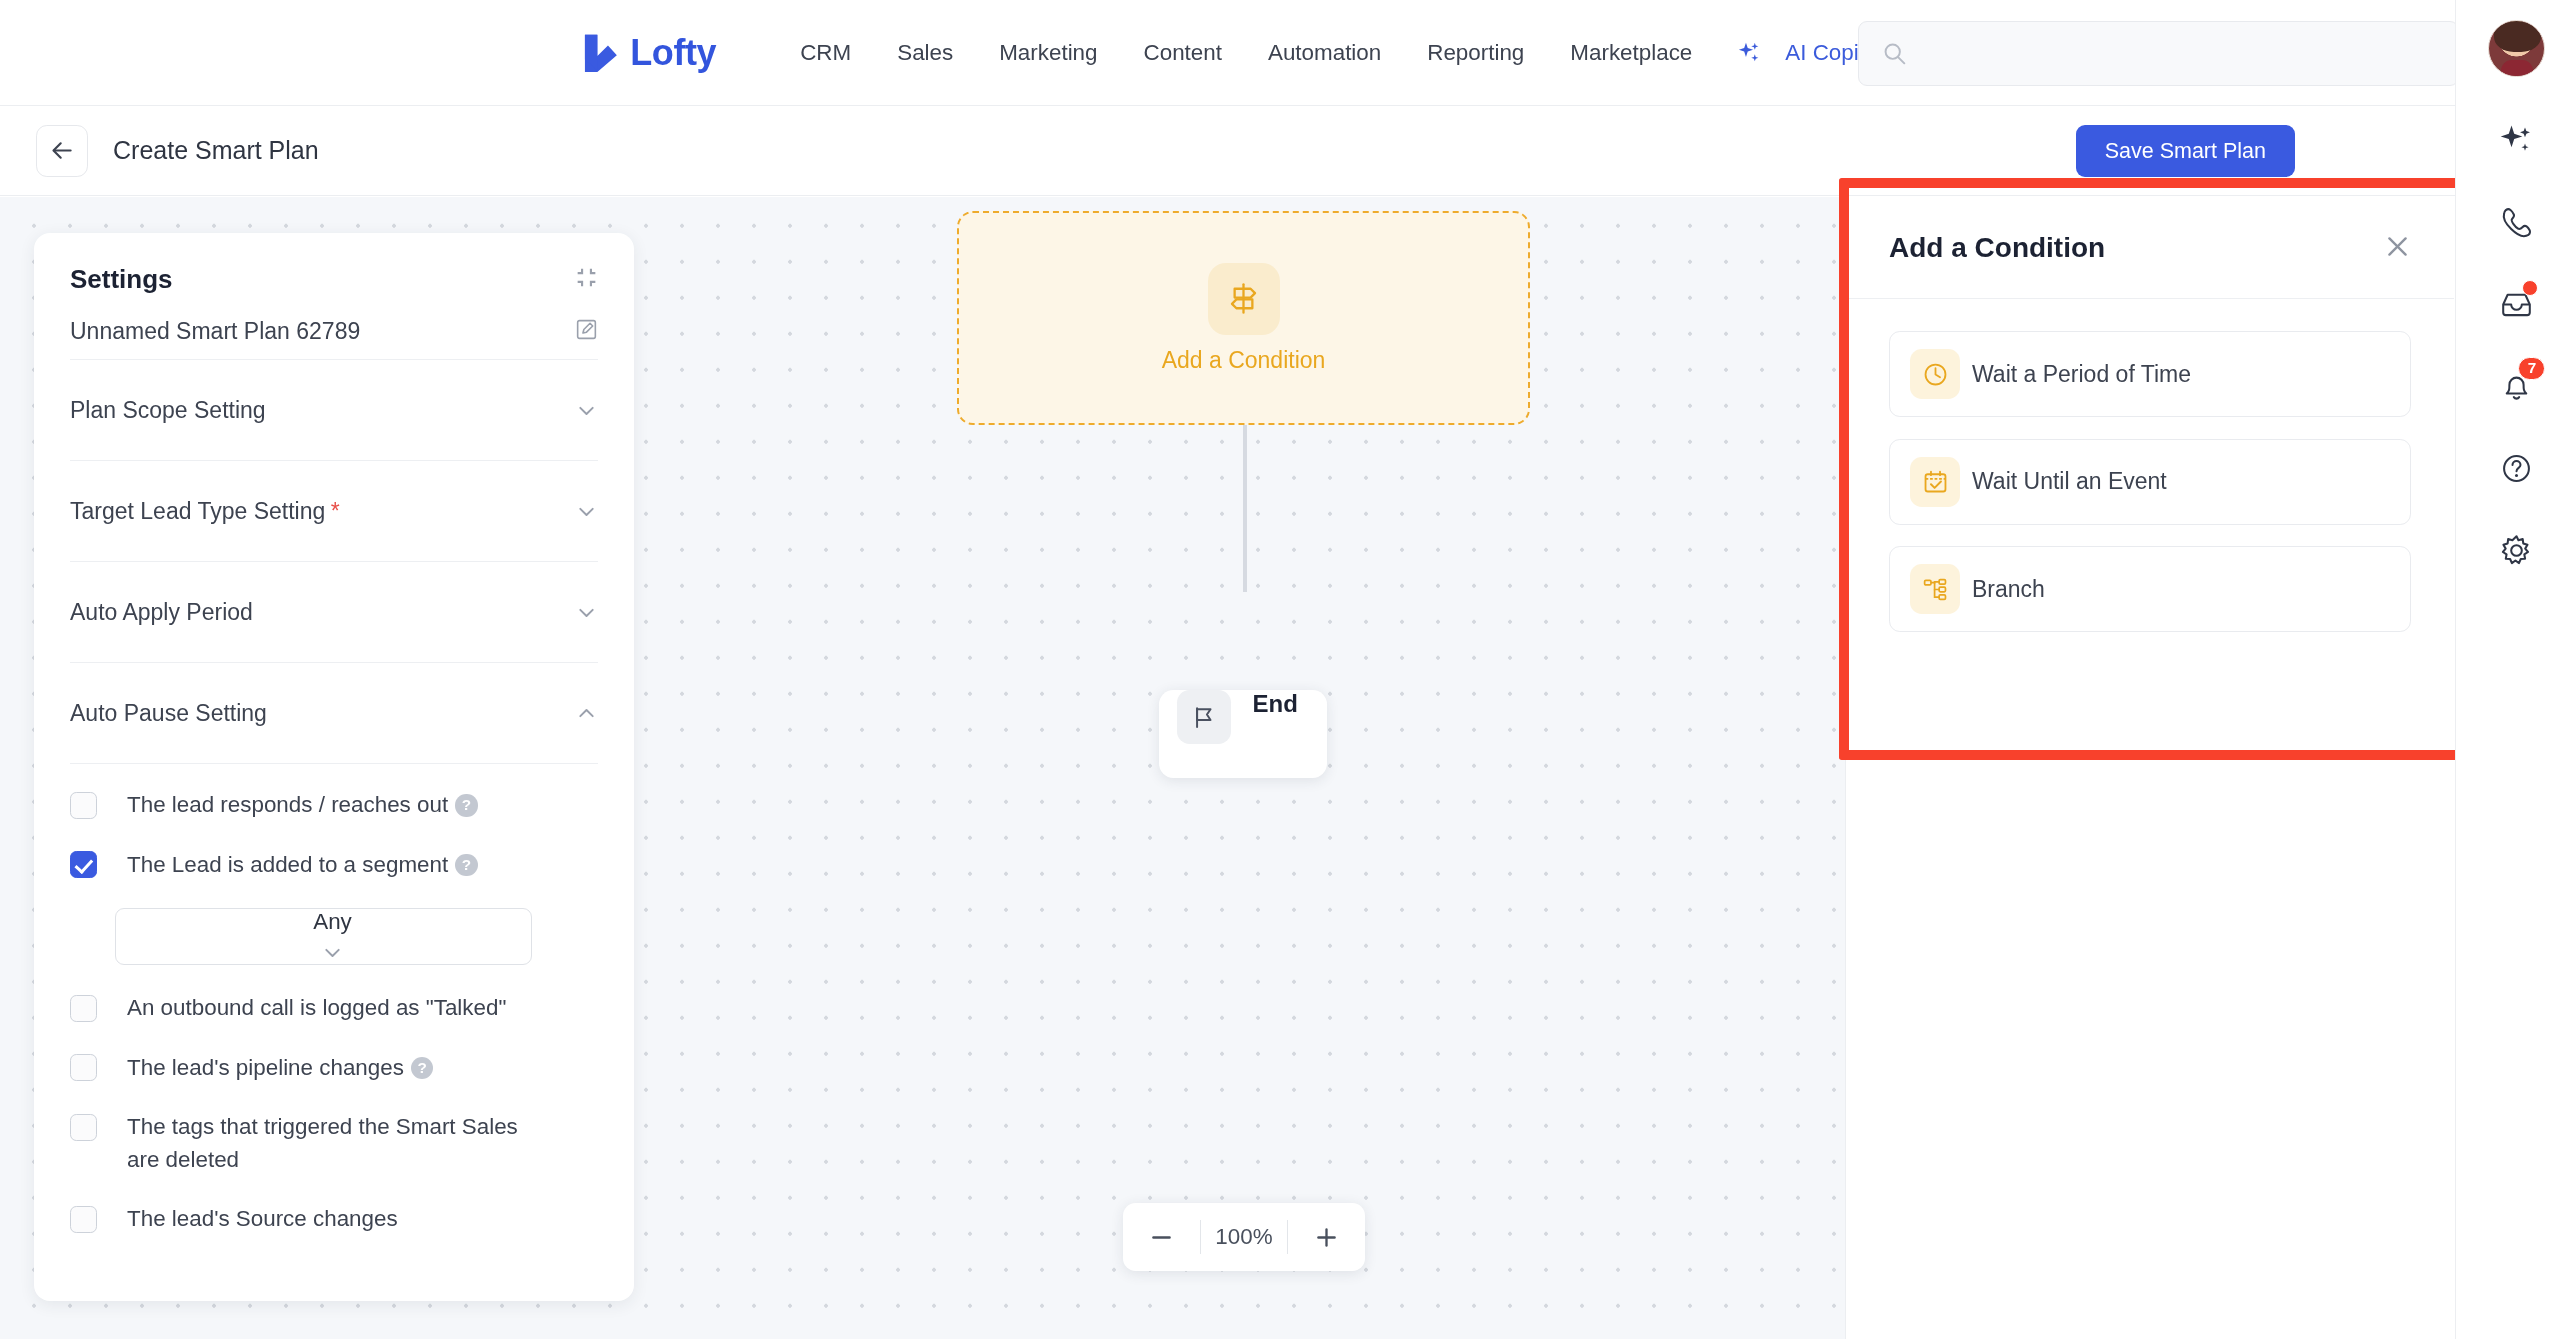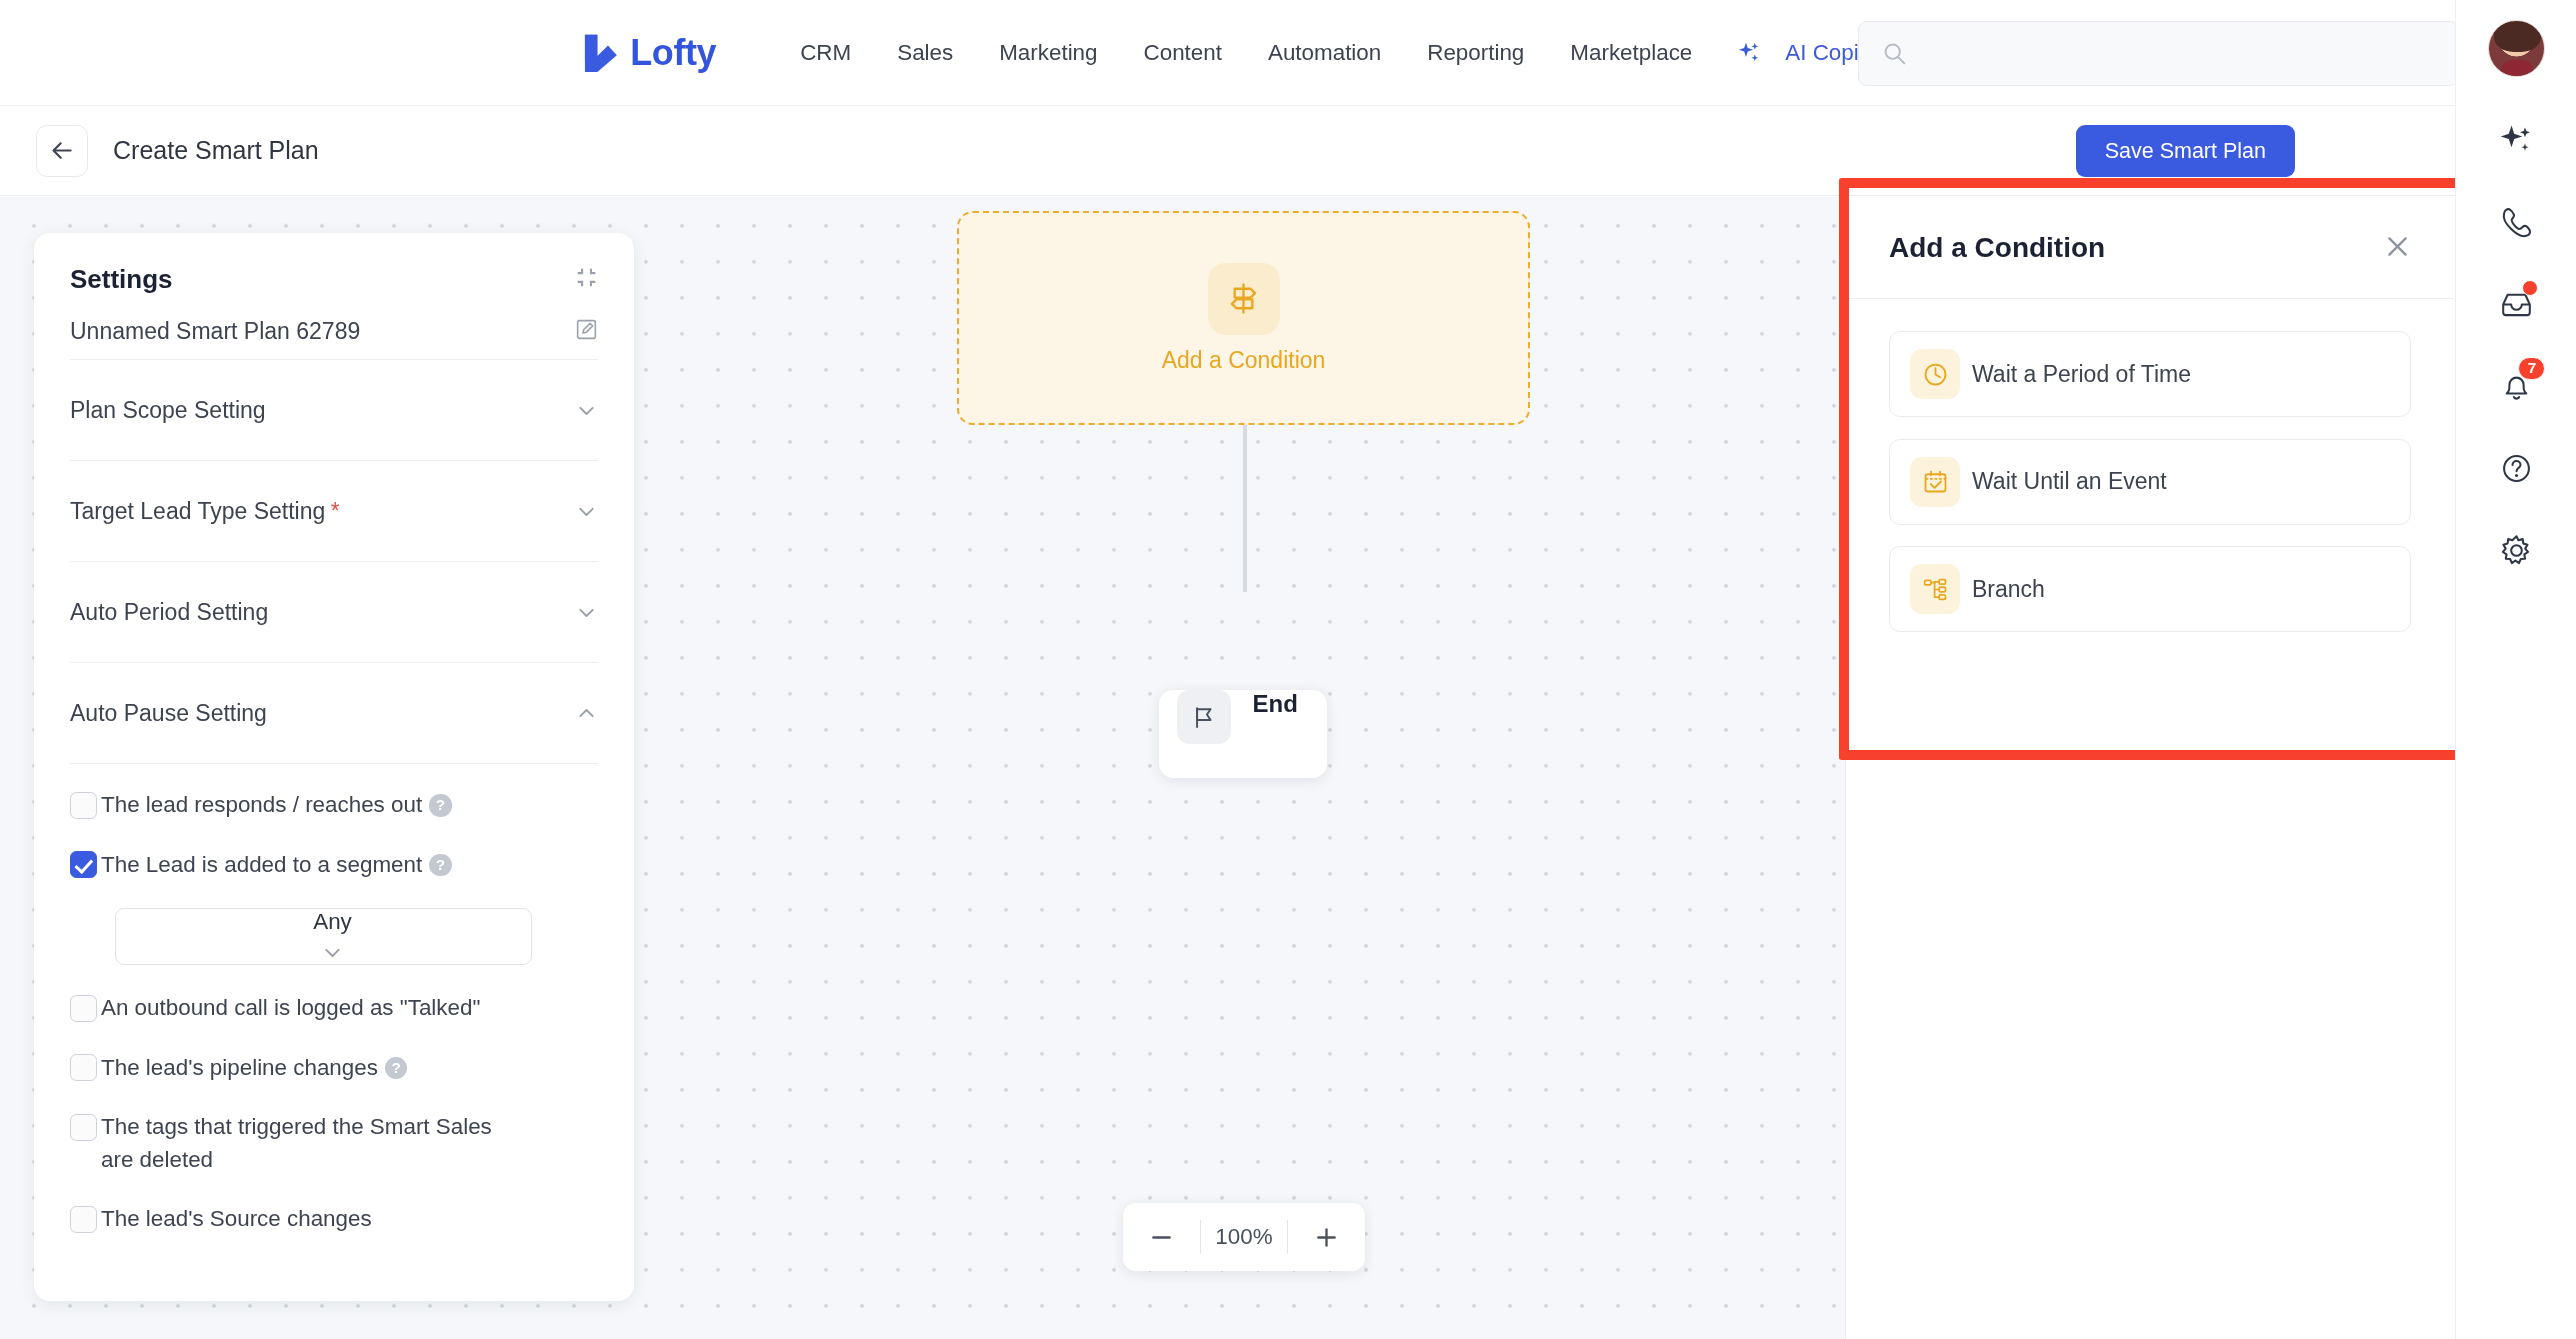--- a/index.html
+++ b/index.html
@@ -203,21 +203,21 @@
     border: 1.3px solid #cdd2da; background: #fbfbfc; margin-top: 2.7px;
     cursor: pointer; position: relative;
   }
   .cb.checked { background: #3a5ae0; border-color: #3a5ae0; }
   .cb.checked::after {
     content: ""; position: absolute; left: 8px; top: 3.6px;
     width: 7.2px; height: 13.5px; border: solid #fff;
     border-width: 0 3.1px 3.1px 0; transform: rotate(42deg);
   }
   .check-label {
-    font-size: 22.4px; color: #3d4350; margin-left: 4px;
+    font-size: 22.4px; color: #3d4350; margin-left: 30px;
     line-height: 1.45; max-width: 395px;
   }
   .help-ico {
     display: inline-flex; align-items: center; justify-content: center;
     width: 22.4px; height: 22.4px; border-radius: 50%;
     background: #c3c8d1; color: #fff; font-size: 15.3px; font-weight: bold;
     margin-left: 7.2px; vertical-align: 1.8px; cursor: pointer;
   }
   .segment-select {
     margin: 1.8px 0 27px 45px; width: 417px; height: 57px;
@@ -388,21 +388,21 @@
     <div class="acc-row">
       <div class="acc-label">
         <span>Target Lead Type Setting</span><span class="req-star">*</span>
       </div>
       <svg viewBox="0 0 26 26" width="23" height="23">
         <polyline points="6,10 13,17 20,10" fill="none" stroke="#9aa0ac" stroke-width="2.2" stroke-linecap="round" stroke-linejoin="round"></polyline>
       </svg>
     </div>
 
     <div class="acc-row">
-      <div class="acc-label">Auto Period Setting</div>
+      <div class="acc-label">Auto Apply Period</div>
       <svg viewBox="0 0 26 26" width="23" height="23">
         <polyline points="6,10 13,17 20,10" fill="none" stroke="#9aa0ac" stroke-width="2.2" stroke-linecap="round" stroke-linejoin="round"></polyline>
       </svg>
     </div>
 
     <div class="acc-row last">
       <div class="acc-label">Auto Pause Setting</div>
       <svg viewBox="0 0 26 26" width="23" height="23">
         <polyline points="6,16 13,9 20,16" fill="none" stroke="#9aa0ac" stroke-width="2.2" stroke-linecap="round" stroke-linejoin="round"></polyline>
       </svg>

